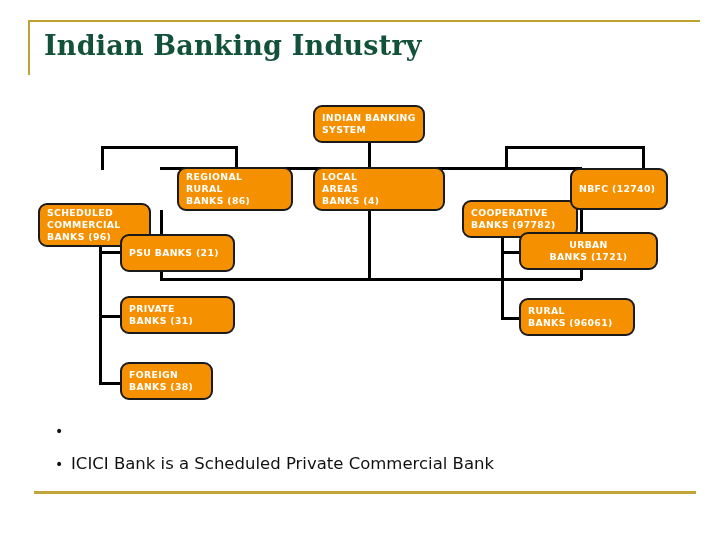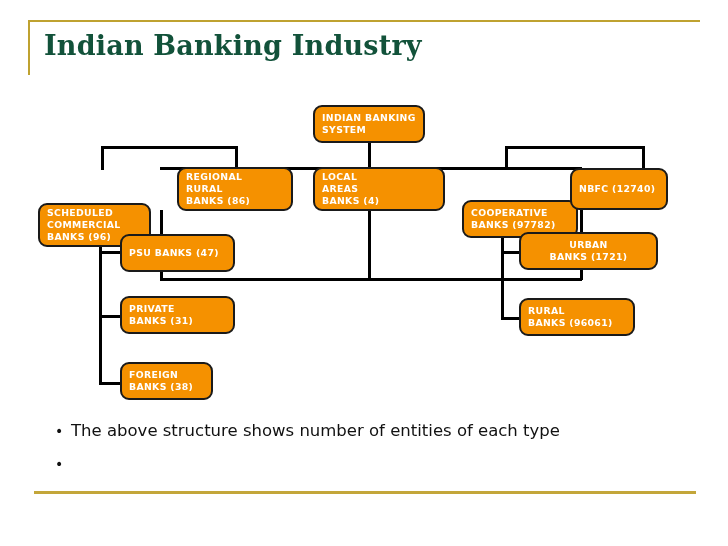--- a/index.html
+++ b/index.html
@@ -162,39 +162,39 @@
 
     <div class="node" style="left:313px; top:167px; width:132px; height:44px;">LOCAL
 AREAS
 BANKS (4)</div>
 
     <div class="node" style="left:462px; top:172px; width:116px; height:38px;margin-top:28px;">COOPERATIVE
 BANKS (97782)</div>
 
     <div class="node" style="left:570px; top:168px; width:98px; height:42px;">NBFC (12740)</div>
 
-    <div class="node" style="left:120px; top:234px; width:115px; height:36px;">PSU BANKS (47)</div>
+    <div class="node" style="left:120px; top:234px; width:115px; height:36px;">PSU BANKS (21)</div>
 
     <div class="node" style="left:120px; top:296px; width:115px; height:30px;">PRIVATE
 BANKS (31)</div>
 
     <div class="node" style="left:120px; top:362px; width:93px; height:38px;">FOREIGN
 BANKS (38)</div>
 
     <div class="node" style="left:519px; top:232px; width:139px; height:38px;text-align:center;">URBAN
 BANKS (1721)</div>
 
     <div class="node" style="left:519px; top:298px; width:116px; height:38px;">RURAL
 BANKS (96061)</div>
 
   </div>
 
   <div class="bullets">
     <div class="bullet-row">
       <span class="bullet-dot">•</span>
-      <span>The above structure shows number of entities of each type</span>
     </div>
     <div class="bullet-row">
       <span class="bullet-dot">•</span>
+      <span>ICICI Bank is a Scheduled Private Commercial Bank</span>
     </div>
   </div>
 
 </div>
 
 </body></html>

